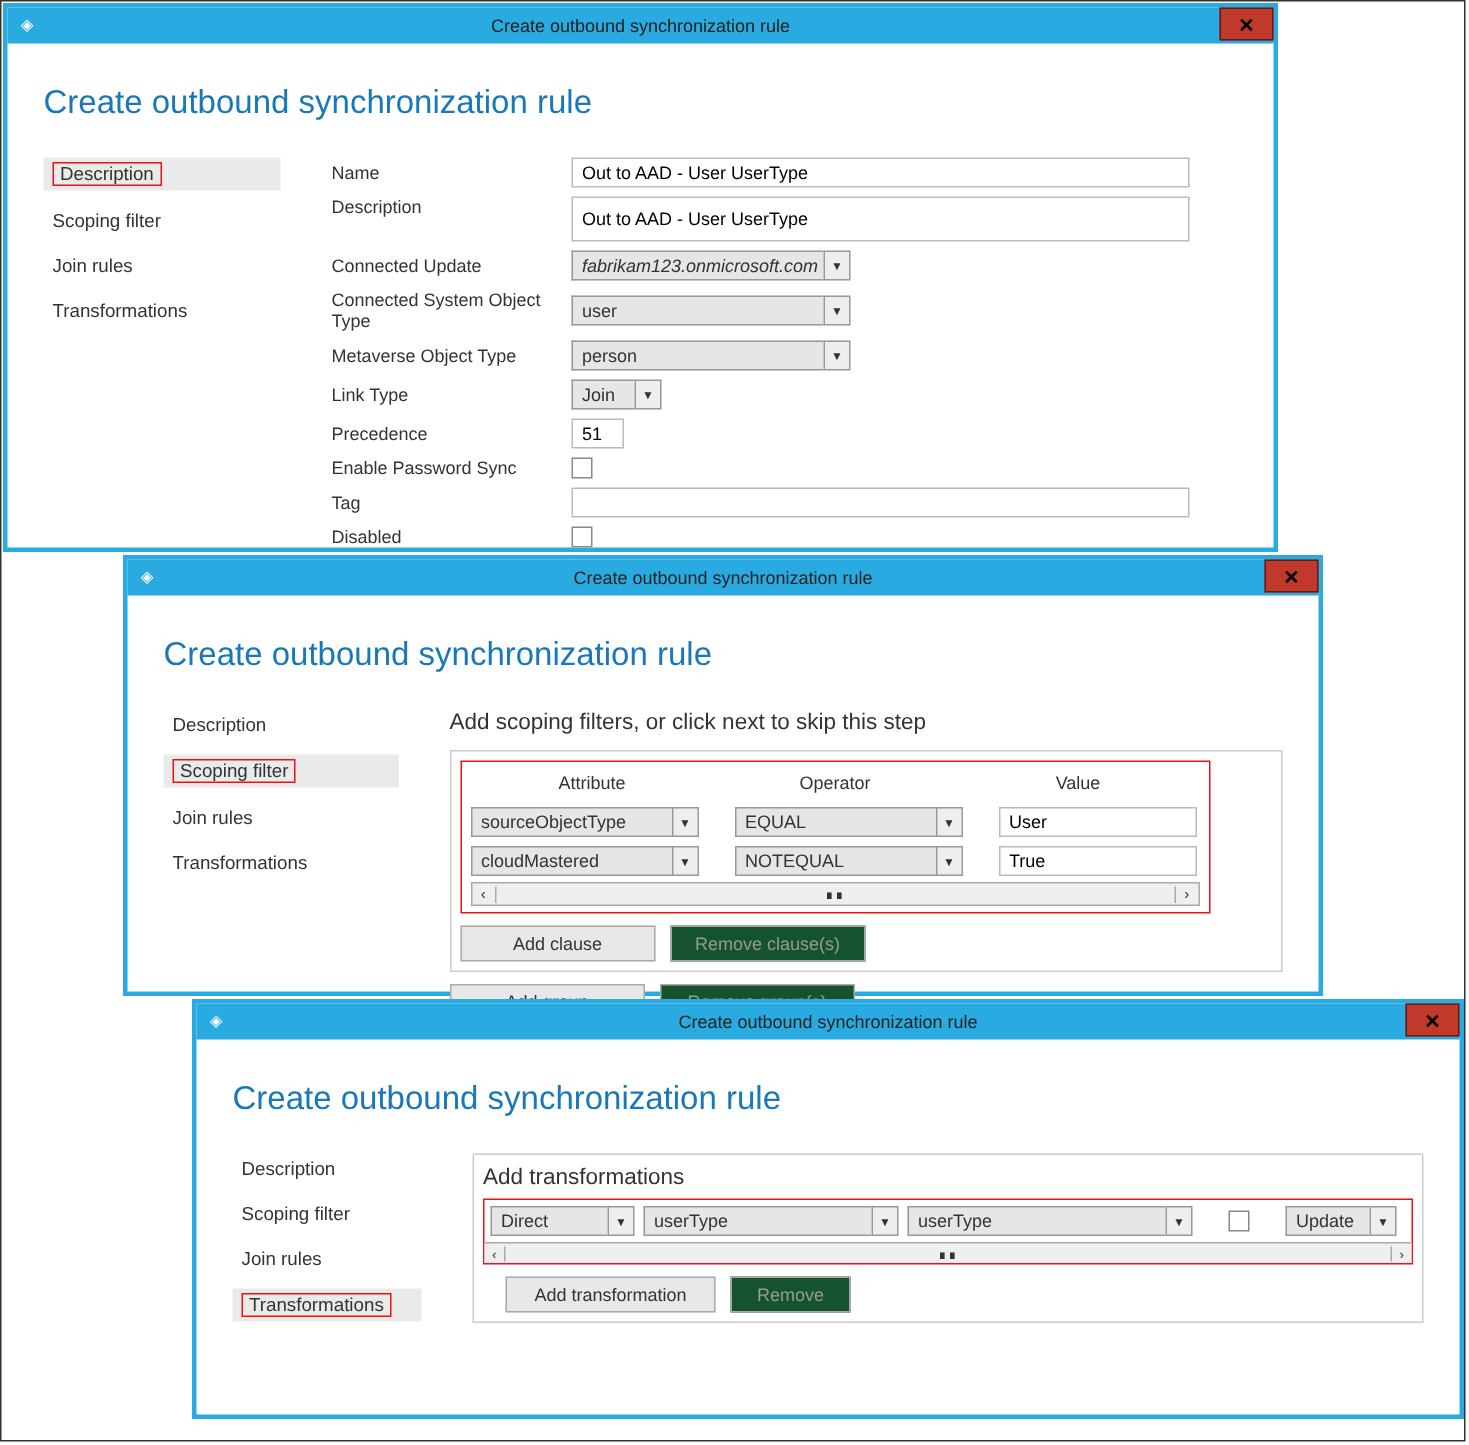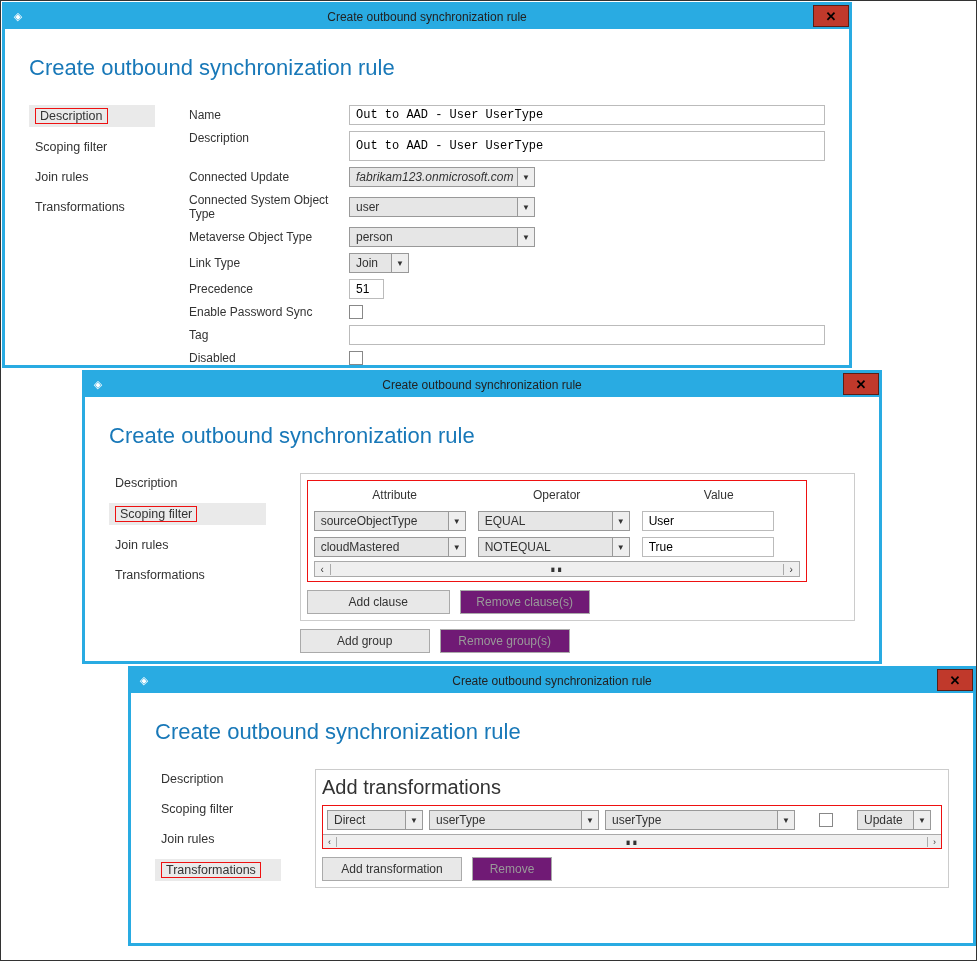--- a/index.html
+++ b/index.html
@@ -89,21 +89,21 @@
   .form { font-size: 12px; color: #333; }
   .row { display:flex; align-items:center; margin-bottom:6px; }
   .row .lbl { width: 160px; padding-right:8px; }
   .txt {
     border:1px solid #bbb;
     height:20px;
     padding:2px 6px;
     font-size:12px;
     background:#fff;
   }
-  .txt.wide { width: 476px; font-family: Liberation Mono, monospace; }
+  .txt.wide { width: 412px; }
   .txt.sm   { width: 35px; text-align:left; }
   .sel {
     display:flex;
     align-items:stretch;
     height:20px;
   }
   .sel .body-sel {
     border:1px solid #999;
     background:#e6e6e6;
     padding:2px 6px;
@@ -127,21 +127,21 @@
 
   
   .scope-frame {
     border:1.5px solid #e11;
     padding:4px 6px 24px 6px;
     position:relative;
     width:500px;
   }
   .hdr3 { display:flex; font-size:12px; text-align:center; }
   .hdr3 > div { flex:1; padding:3px 0; }
-  .sc-row { display:flex; gap:12px; margin-top:6px; }
+  .sc-row { display:flex; gap:24px; margin-top:6px; }
   .sc-row .sel { width:152px; }
   .sc-row .sel .body-sel { flex:1; }
   .sc-row .txt { width:132px; }
   .hscroll {
     position:absolute;
     left:6px; right:6px; bottom:4px;
     height:16px;
     border:1px solid #aaa;
     background:#efefef;
     display:flex;
@@ -153,21 +153,21 @@
   .btn {
     height:24px;
     padding:0 12px;
     font-size:12px;
     border:1px solid #aaa;
     background:#e8e8e8;
     display:inline-flex;
     align-items:center;
     justify-content:center;
   }
-  .btn.dis { color:#999; background:#701a75; }
+  .btn.dis { color:#999; background:#14532d; }
   .btn-row { display:flex; gap:10px; margin-top:8px; }
 
   
   .trans-frame {
     border:1.5px solid #e11;
     width:620px;
   }
   .trans-hdr { display:flex; font-size:11px; text-align:center; border-bottom:1px solid #ddd;}
   .trans-hdr > div { padding:3px 0; border-right:1px solid #ccc;}
   .trans-hdr > div:last-child{border-right:none;}
@@ -267,20 +267,21 @@
   <div class="body">
     <div class="page-title">Create outbound synchronization rule</div>
     <div class="cols">
       <div class="nav">
         <div class="nav-item">Description</div>
         <div class="nav-item active"><span class="hl">Scoping filter</span></div>
         <div class="nav-item">Join rules</div>
         <div class="nav-item">Transformations</div>
       </div>
       <div class="form" style="width:560px;">
+        <div class="section-title">Add scoping filters, or click next to skip this step</div>
         <div style="border:1px solid #ccc; padding:6px;">
           <div class="scope-frame">
             <div class="hdr3">
               <div>Attribute</div>
               <div>Operator</div>
               <div>Value</div>
             </div>
             <div class="sc-row">
               <div class="sel">
                   <div class="body-sel">sourceObjectType</div>
@@ -303,21 +304,21 @@
                 </div>
               <input class="txt" value="True" style="">
             </div>
             <div class="hscroll">
               <div class="ar">‹</div>
               <div class="mid">∎∎</div>
               <div class="ar r">›</div>
             </div>
           </div>
           <div class="btn-row">
-            <div class="btn" style="width:143px;">Add clause</div>
+            <div class="btn" style="width:130px;">Add clause</div>
             <div class="btn dis" style="width:130px;">Remove clause(s)</div>
           </div>
         </div>
         <div class="btn-row">
           <div class="btn" style="width:130px;">Add group</div>
           <div class="btn dis" style="width:130px;">Remove group(s)</div>
         </div>
       </div>
     </div>
   </div>
@@ -333,21 +334,21 @@
     <div class="page-title">Create outbound synchronization rule</div>
     <div class="cols">
       <div class="nav">
         <div class="nav-item">Description</div>
         <div class="nav-item">Scoping filter</div>
         <div class="nav-item">Join rules</div>
         <div class="nav-item active"><span class="hl">Transformations</span></div>
       </div>
       <div class="form" style="width:640px;">
         <div style="border:1px solid #ccc; padding:6px;">
-          <div class="section-title" style="font-size:20px;margin-bottom:6px;">Add transformations</div>
+          <div class="section-title" style="font-size:15px;margin-bottom:6px;">Add transformations</div>
           <div class="trans-frame">
             <div class="trans-row">
               <div class="sel" style="width:96px;">
                   <div class="body-sel">Direct</div>
                   <div class="arrow">▼</div>
                 </div>
               <div class="sel" style="width:170px;">
                   <div class="body-sel">userType</div>
                   <div class="arrow">▼</div>
                 </div>
@@ -363,20 +364,20 @@
                   <div class="arrow">▼</div>
                 </div>
             </div>
             <div class="trans-hscroll">
               <div class="ar">‹</div>
               <div class="mid">∎∎</div>
               <div class="ar r">›</div>
             </div>
           </div>
           <div class="btn-row">
-            <div class="btn" style="width:140px;">Add transformation</div>
+            <div class="btn" style="width:140px;margin-left:15px;">Add transformation</div>
             <div class="btn dis" style="width:80px;">Remove</div>
           </div>
         </div>
       </div>
     </div>
   </div>
 </div>
 
 </body></html>

